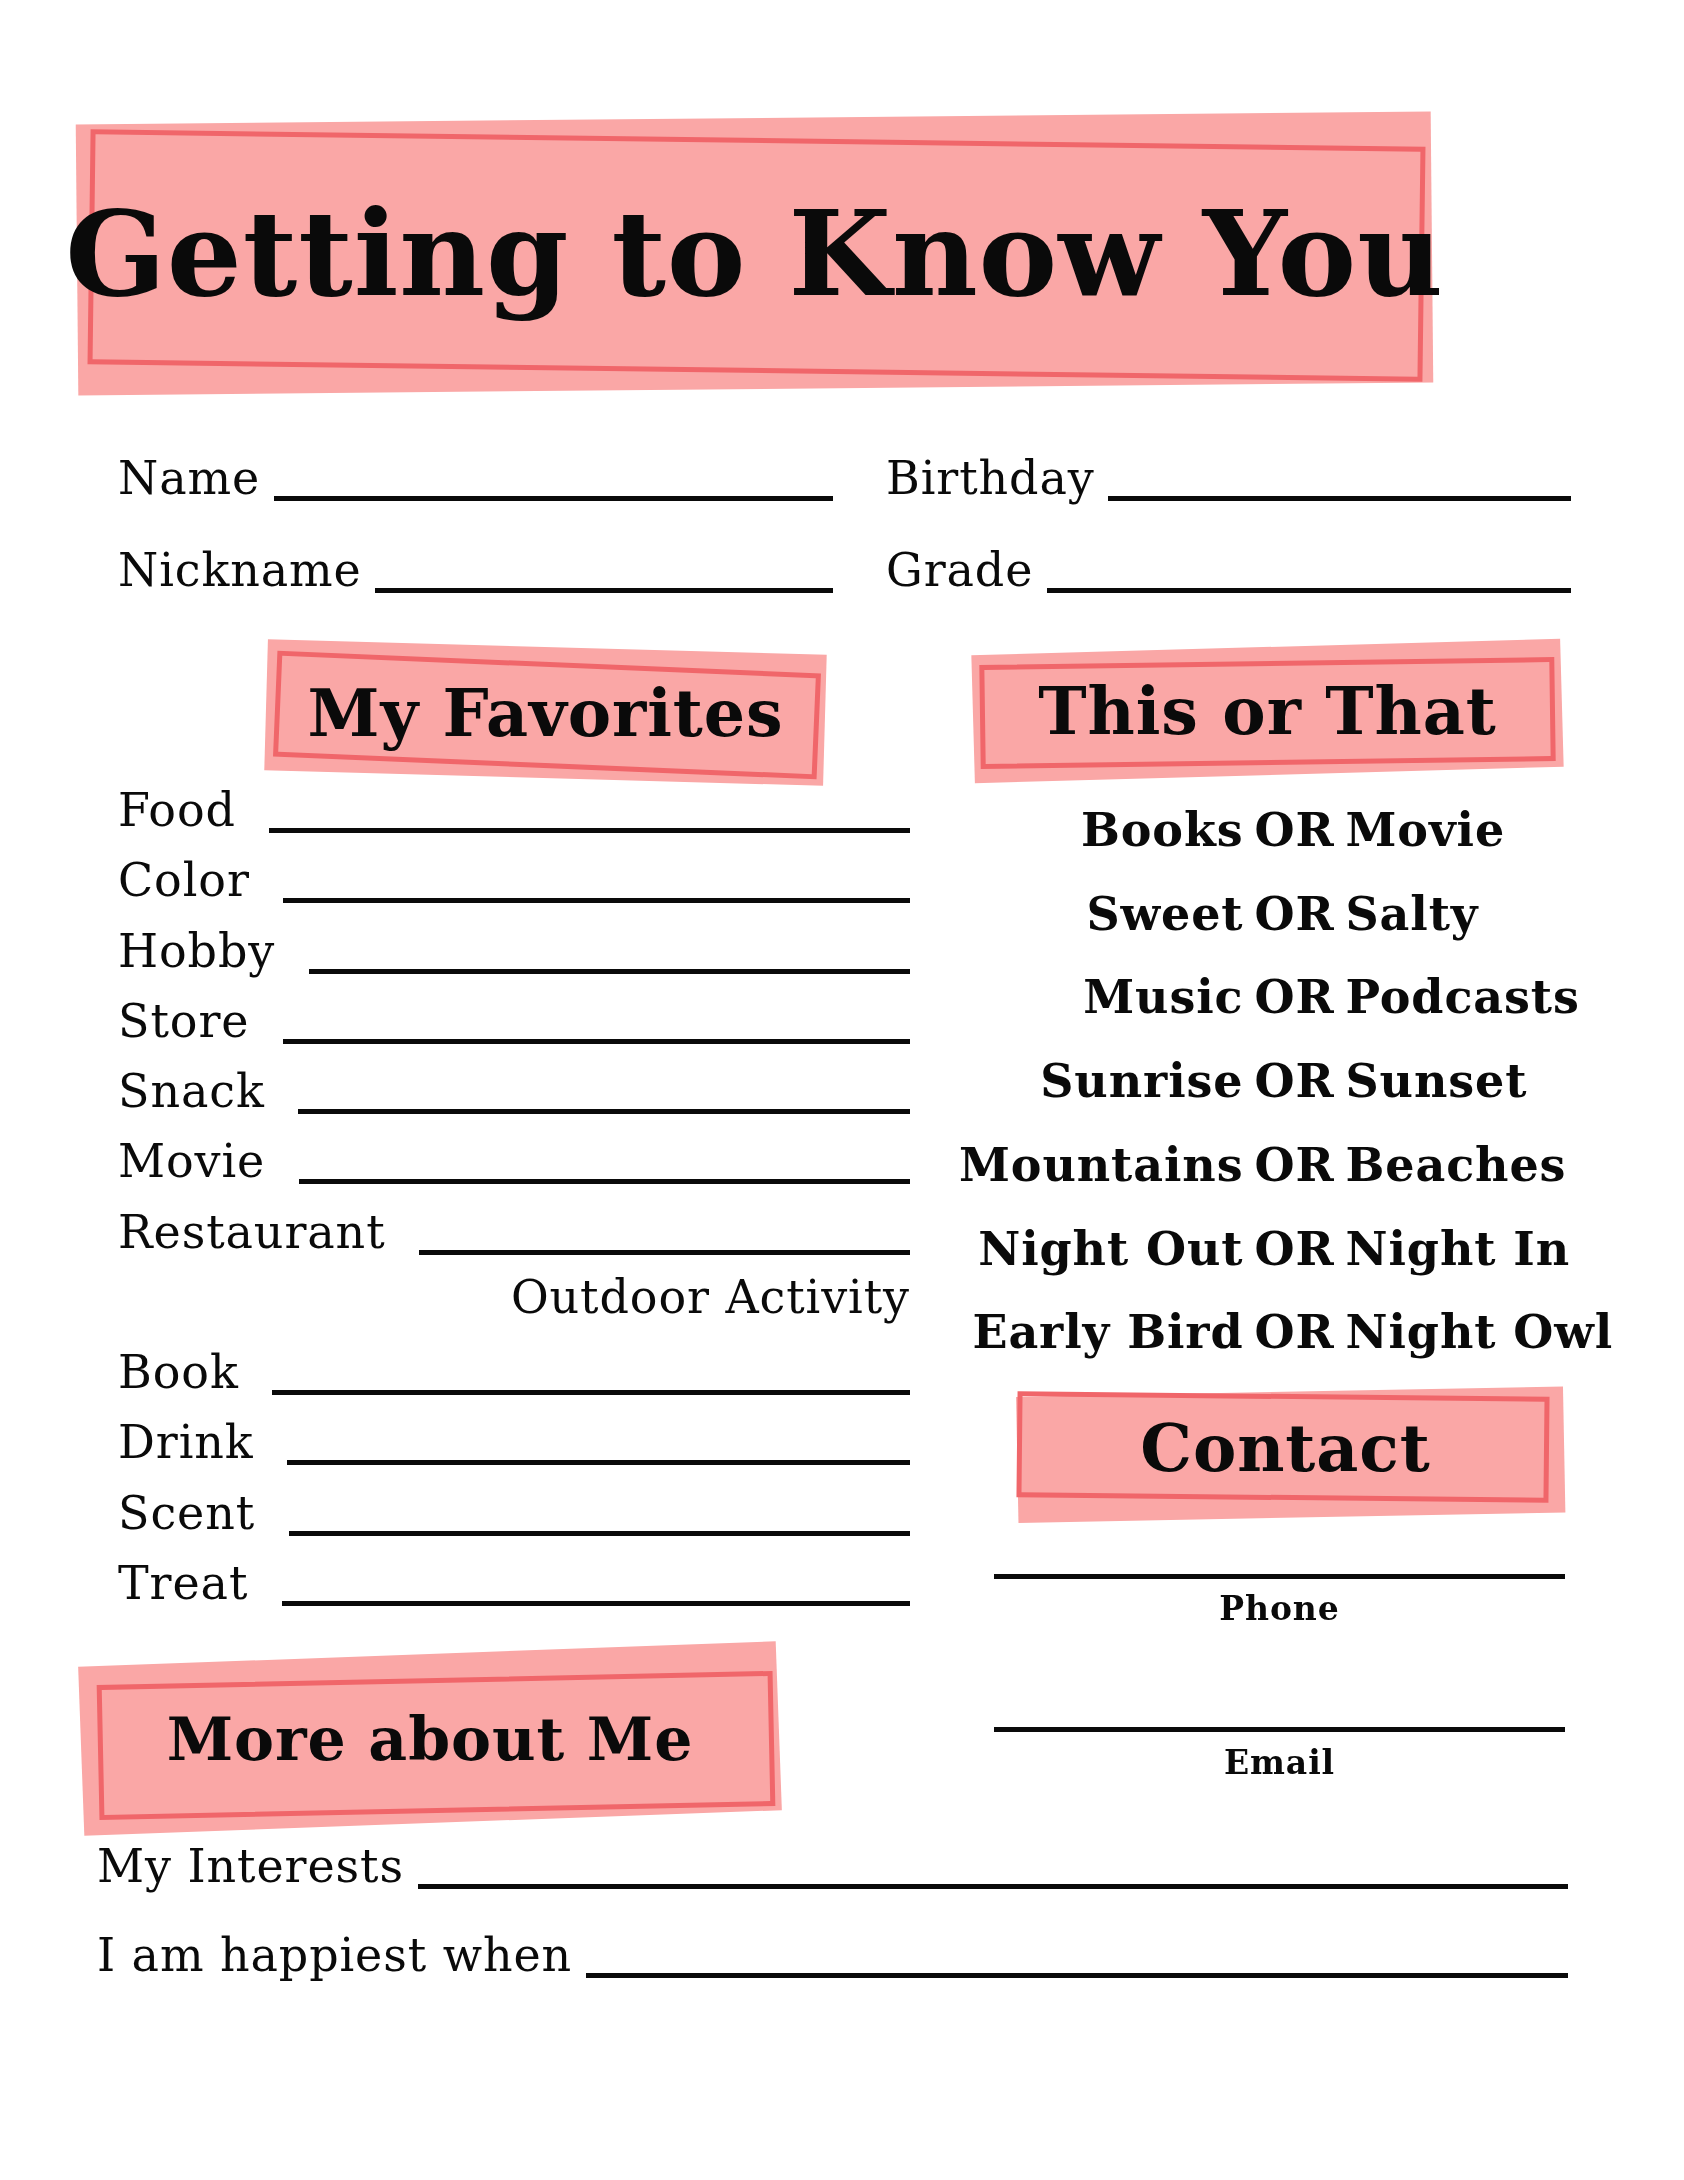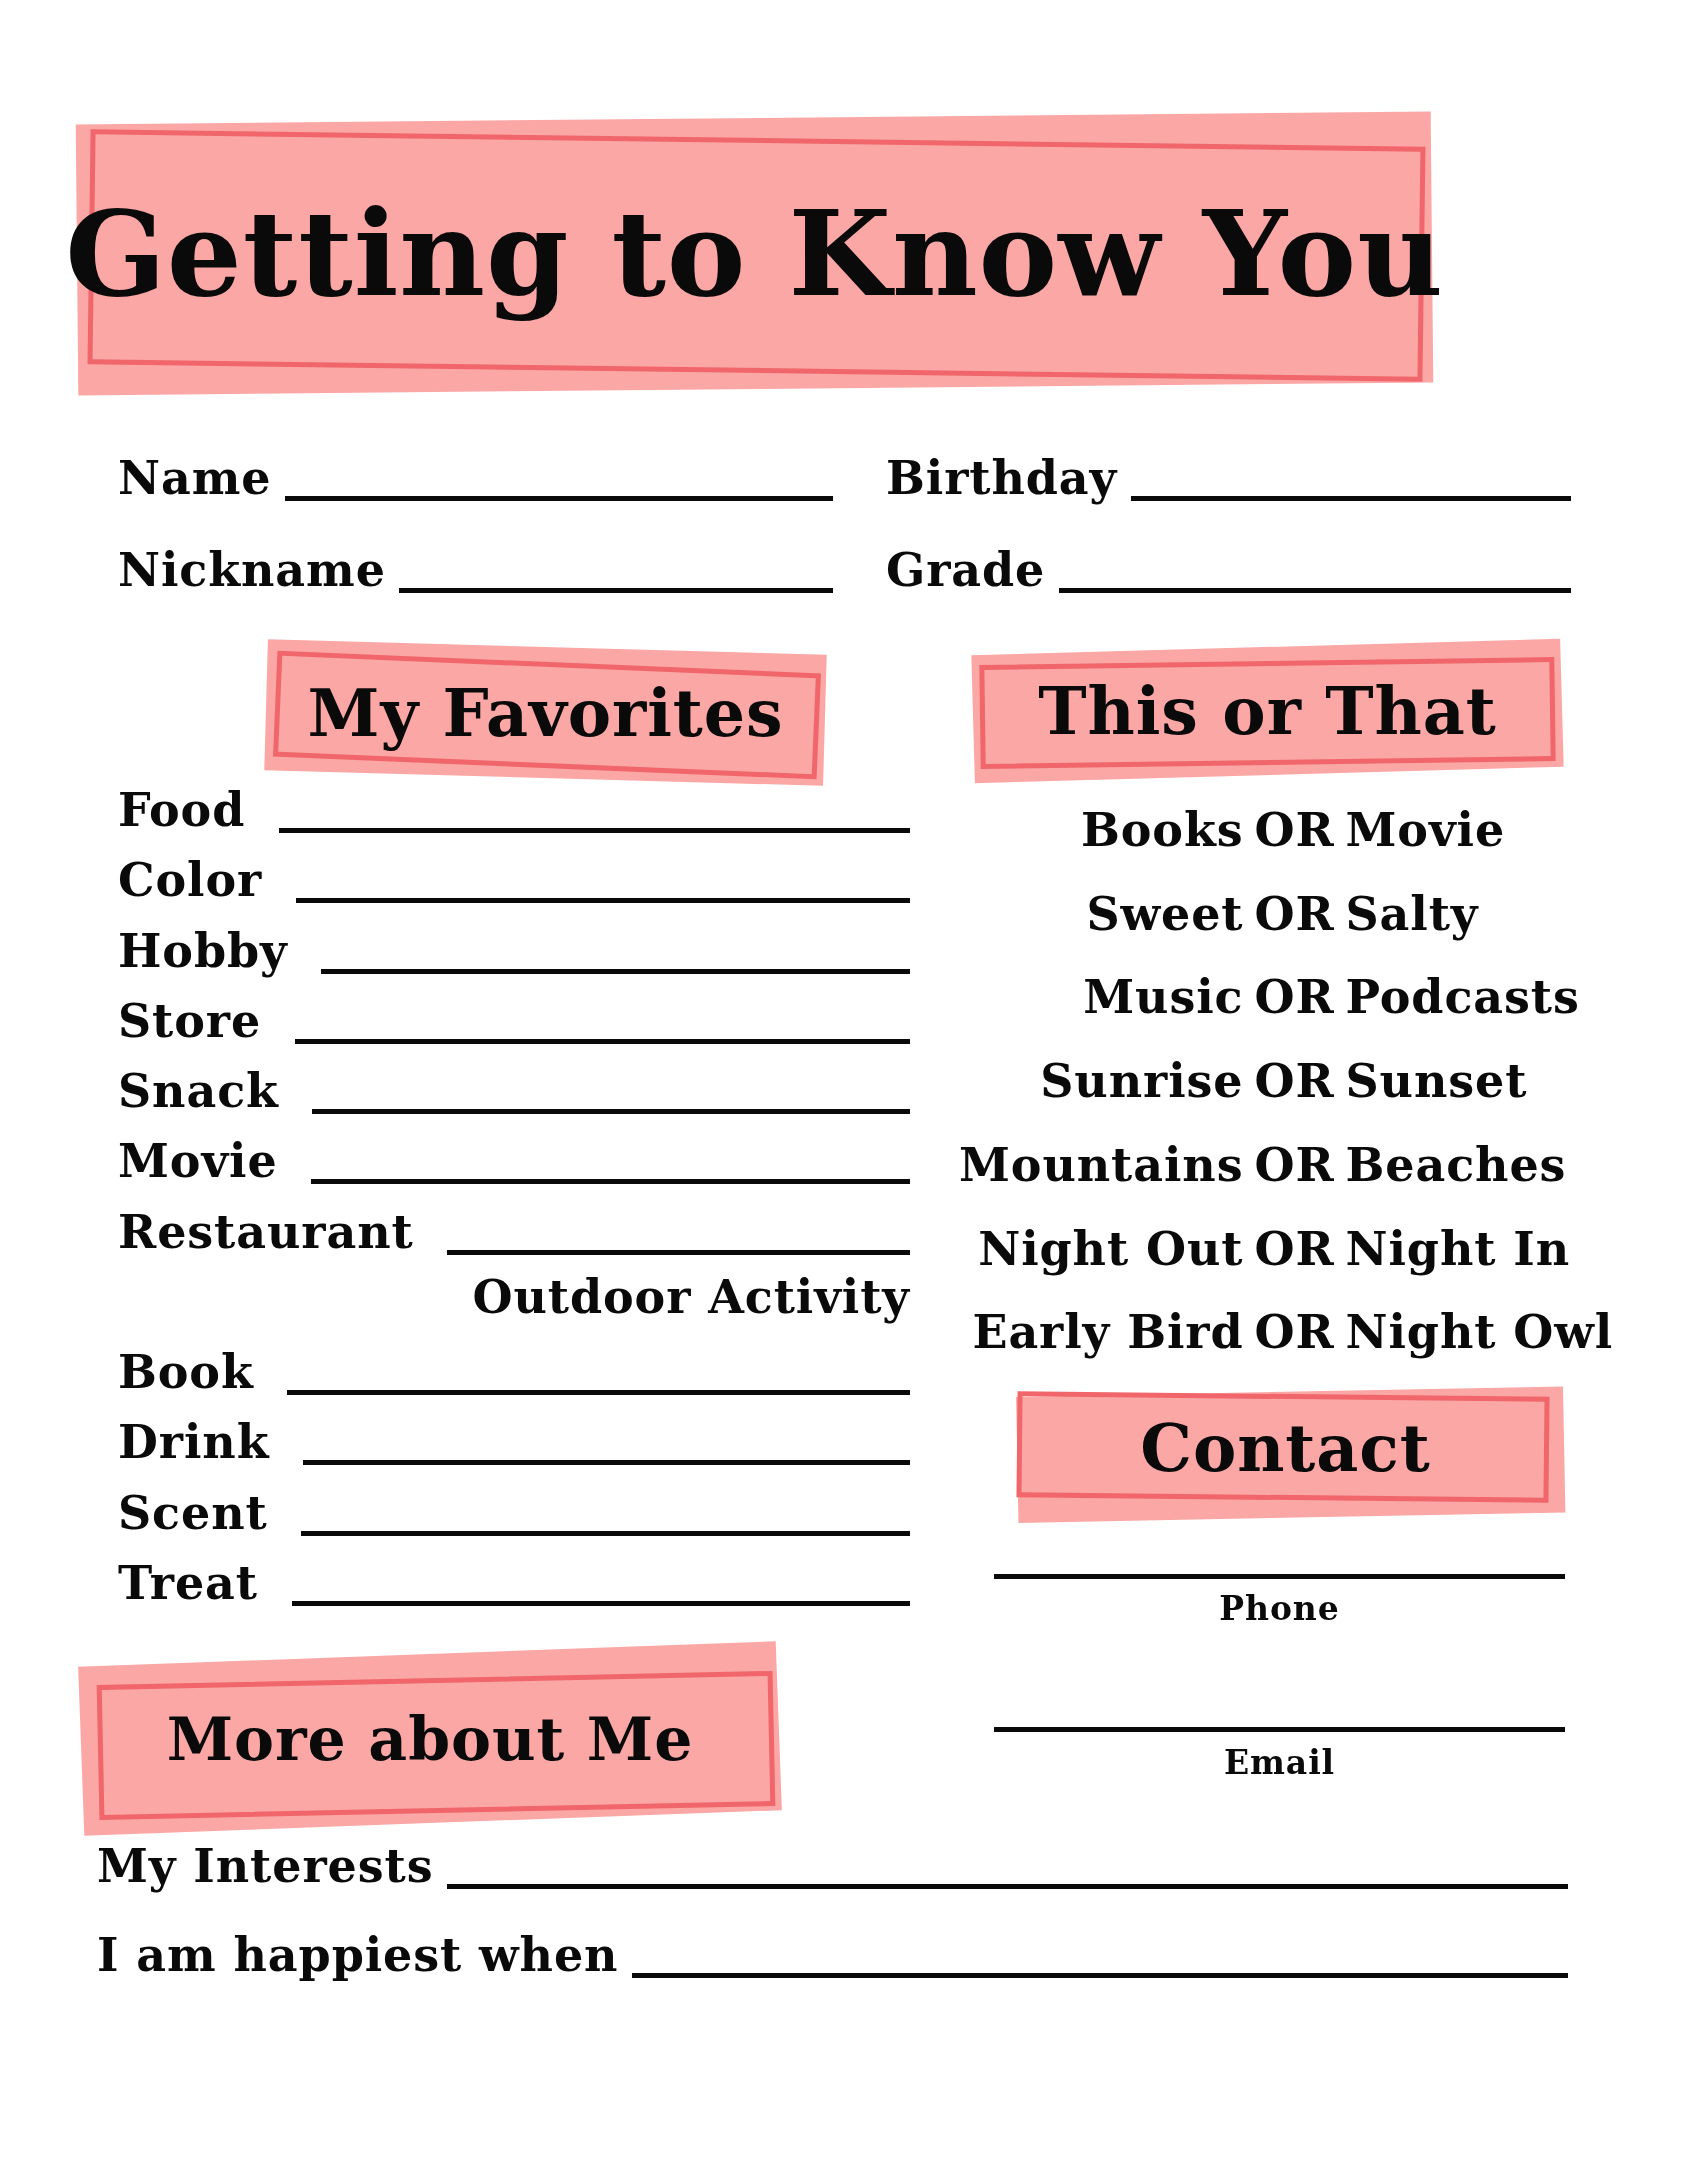--- a/index.html
+++ b/index.html
@@ -35,21 +35,21 @@
   .banner-contact .outline{left:5.1px;top:8.5px;right:10.2px;bottom:12px;transform:rotate(0.6deg);}
   .banner-contact .txt{font-size:65px;}
 
   .banner-more{left:81px;top:1654px;width:698px;height:169px;}
   .banner-more .fill{transform:rotate(-2.1deg);}
   .banner-more .outline{left:17px;top:24px;right:5.1px;bottom:10.2px;transform:rotate(-1.2deg);}
   .banner-more .txt{font-size:60px;}
 
   
   .fieldrow{position:absolute;display:flex;align-items:flex-end;}
-  .fieldrow .lbl{font-weight:700;white-space:nowrap;line-height:1;letter-spacing:0.9px;}
+  .fieldrow .lbl{font-weight:400;white-space:nowrap;line-height:1;letter-spacing:0.9px;}
   .fieldrow .blank{flex:1;border-bottom:5.1px solid #0a0a0a;margin-left:13.6px;height:100%;}
   .row-top{height:55px;}
   .row-top .lbl{font-size:46px;}
   .fav-row{left:118px;width:792px;height:51px;gap:20px;}
   .fav-row .lbl{font-size:46px;}
   .more-row{left:97px;width:1471px;height:51px;}
   .more-row .lbl{font-size:46px;}
 
   
   .tt-row{

